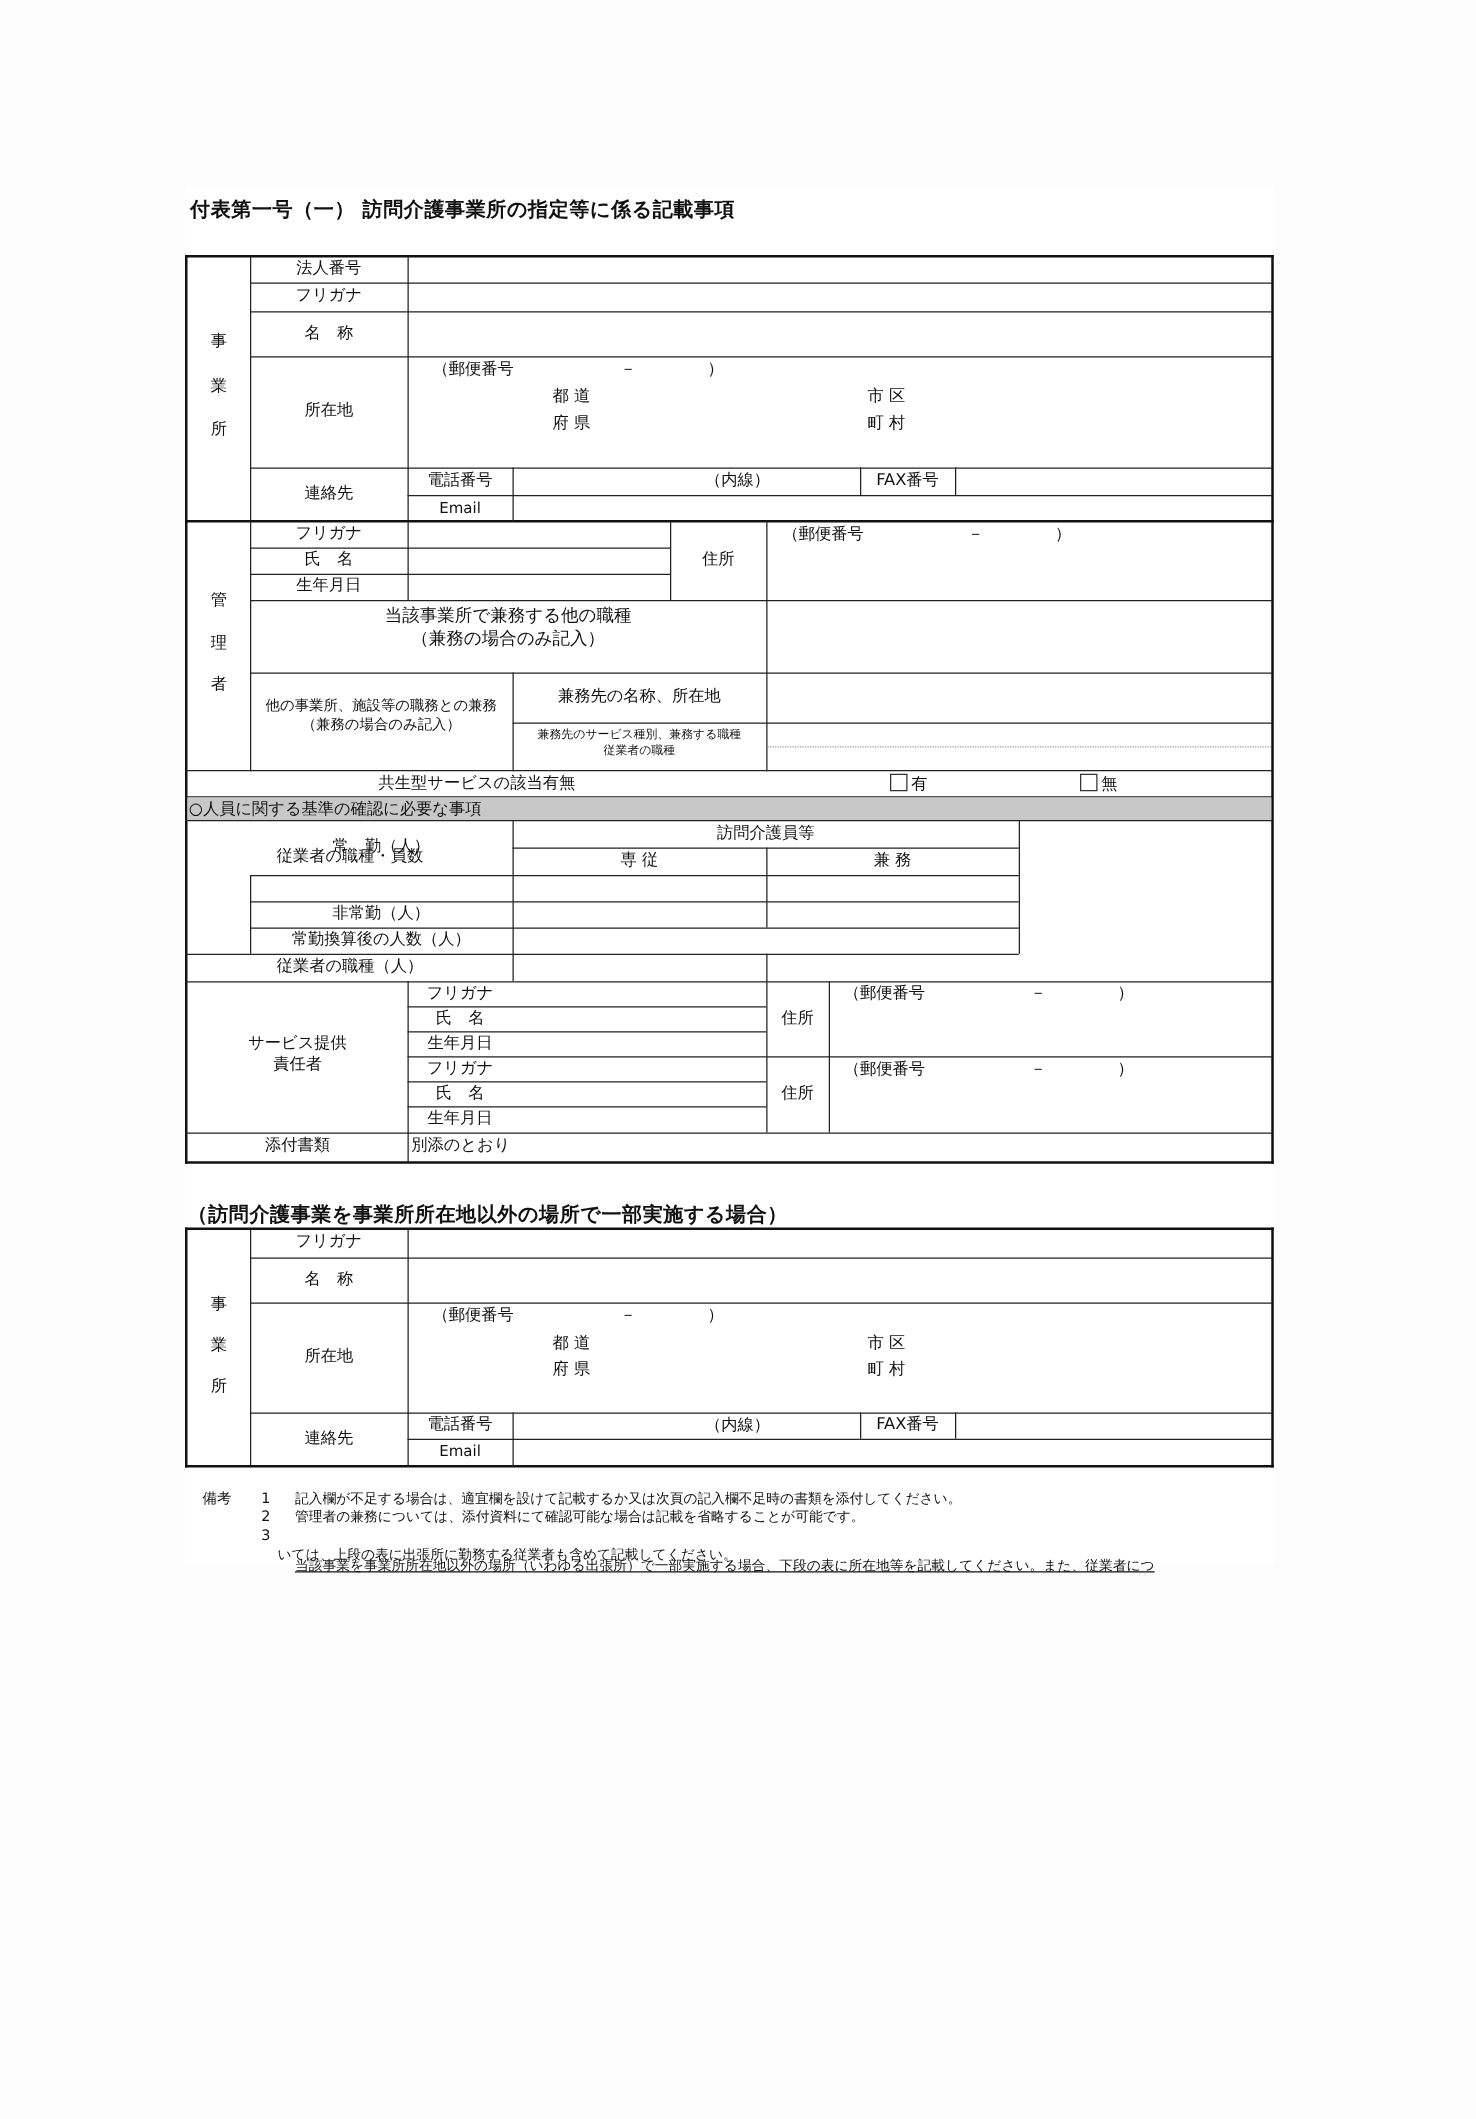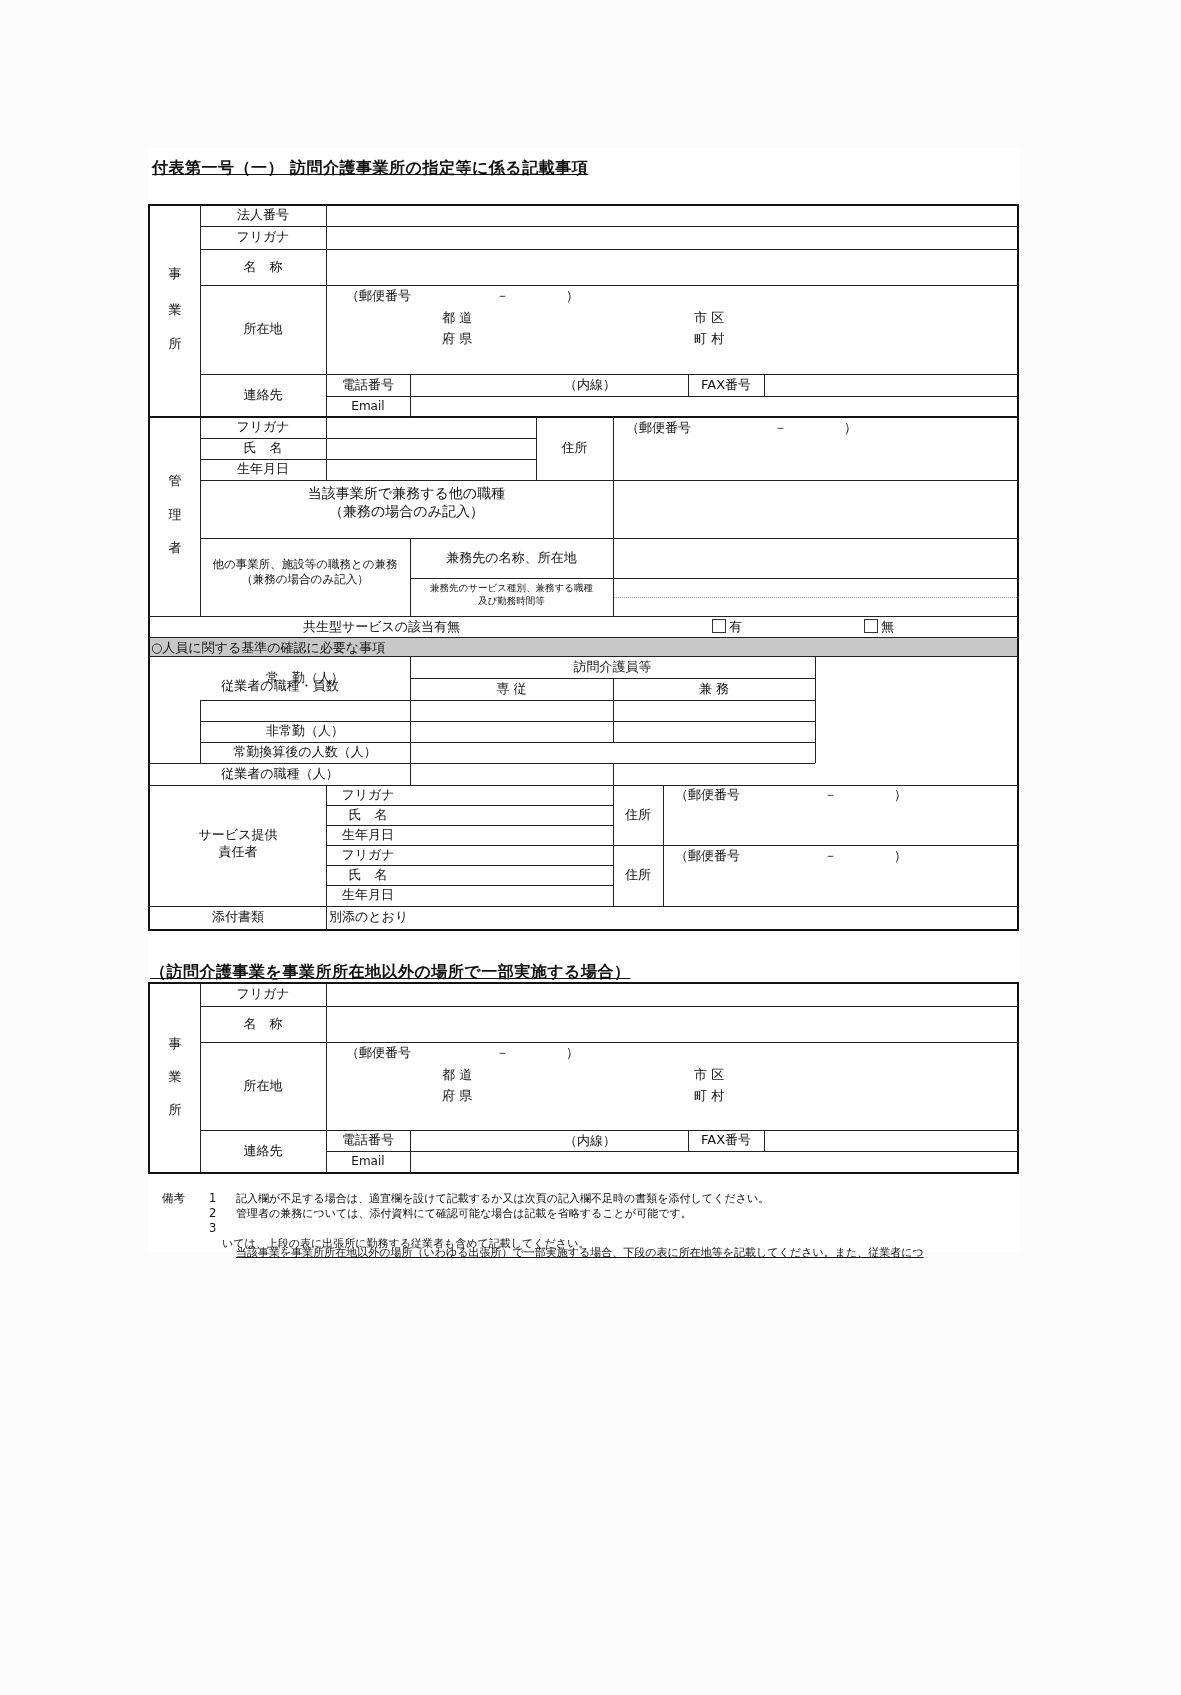--- a/index.html
+++ b/index.html
@@ -1,20 +1,20 @@
 <!DOCTYPE html>
 <html><head>
 <meta charset="utf-8">
 <style>
   html,body{margin:0;padding:0;}
   body{width:1181px;height:1695px;background:#fcfcfc;position:relative;overflow:hidden;
        font-family:"DejaVu Sans","Liberation Sans",sans-serif;color:#111;}
   .sheet{position:absolute;left:148px;top:148px;width:872px;height:1104px;background:#fff;}
   .t{position:absolute;font-size:13px;line-height:1;white-space:nowrap;}
-  .title{font-size:16px;font-weight:bold;letter-spacing:0.5px;text-decoration:underline;}
+  .title{font-size:16px;font-weight:bold;letter-spacing:0.5px;}
   .h{position:absolute;background:#222;height:1px;}
   .v{position:absolute;background:#222;width:1px;}
   .hb{position:absolute;background:#111;height:2px;}
   .vb{position:absolute;background:#111;width:2px;}
   .dot{position:absolute;height:0;border-top:1px dotted #999;}
   .cell{position:absolute;display:flex;align-items:center;justify-content:center;font-size:13px;line-height:1.25;text-align:left;box-sizing:border-box;}
   .cell.left{justify-content:flex-start;padding-left:4px;}
   .small{font-size:10.5px;line-height:1.25;}
   .band{position:absolute;background:#c8c8c8;}
   .chk{display:inline-block;width:12px;height:12px;border:1px solid #333;vertical-align:-2px;margin-right:3px;background:#fff;}
@@ -105,21 +105,21 @@
 
 <div class="cell" style="left:200px;top:484px;width:413px;height:20px;font-size:14px;">当該事業所で兼務する他の職種</div>
 <div class="cell" style="left:200px;top:502px;width:413px;height:20px;font-size:14px;">（兼務の場合のみ記入）</div>
 <div class="field" style="left:614px;top:481px;width:403px;height:57px;"></div>
 
 <div class="cell small" style="left:200px;top:556px;width:210px;height:16px;font-size:11.5px;">他の事業所、施設等の職務との兼務</div>
 <div class="cell small" style="left:200px;top:571px;width:210px;height:16px;font-size:11.5px;">（兼務の場合のみ記入）</div>
 <div class="cell" style="left:410px;top:538px;width:203px;height:40px;">兼務先の名称、所在地</div>
 <div class="field" style="left:614px;top:539px;width:403px;height:39px;"></div>
 <div class="cell small" style="left:410px;top:581px;width:203px;height:14px;font-size:9.5px;">兼務先のサービス種別、兼務する職種</div>
-<div class="cell small" style="left:410px;top:594px;width:203px;height:14px;font-size:9.5px;">及び勤務時間等</div>
+<div class="cell small" style="left:410px;top:594px;width:203px;height:14px;font-size:9.5px;">従業者の職種</div>
 <div class="field" style="left:614px;top:579px;width:403px;height:18px;"></div>
 <div class="field" style="left:614px;top:598px;width:403px;height:18px;"></div>
 
 <div class="h" style="left:148px;top:637px;width:870px;"></div>
 <div class="cell" style="left:150px;top:617px;width:463px;height:20px;">共生型サービスの該当有無</div>
 <div class="t" style="left:712px;top:619px;"><span class="chk"></span><span>有</span></div>
 <div class="t" style="left:864px;top:619px;"><span class="chk"></span><span>無</span></div>
 
 <div class="band" style="left:150px;top:638px;width:867px;height:18px;"></div>
 <div class="h" style="left:148px;top:656px;width:870px;"></div>

